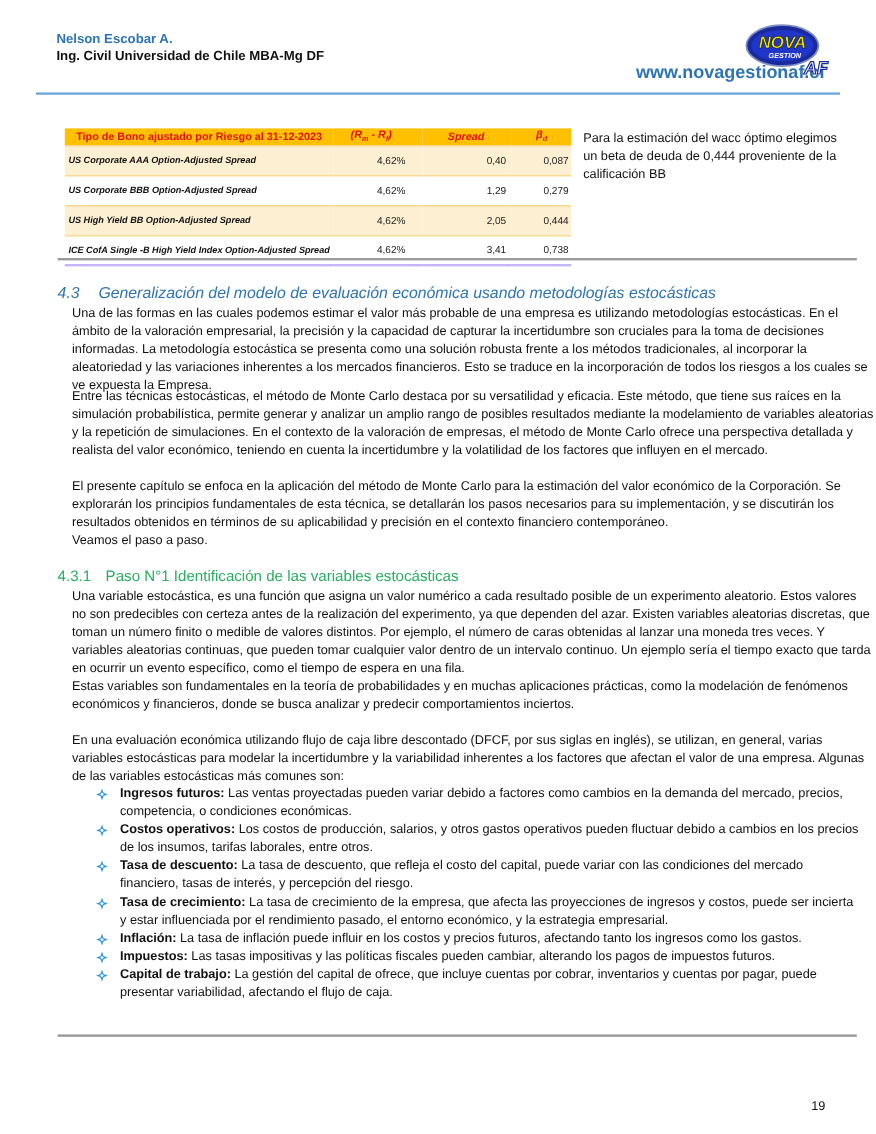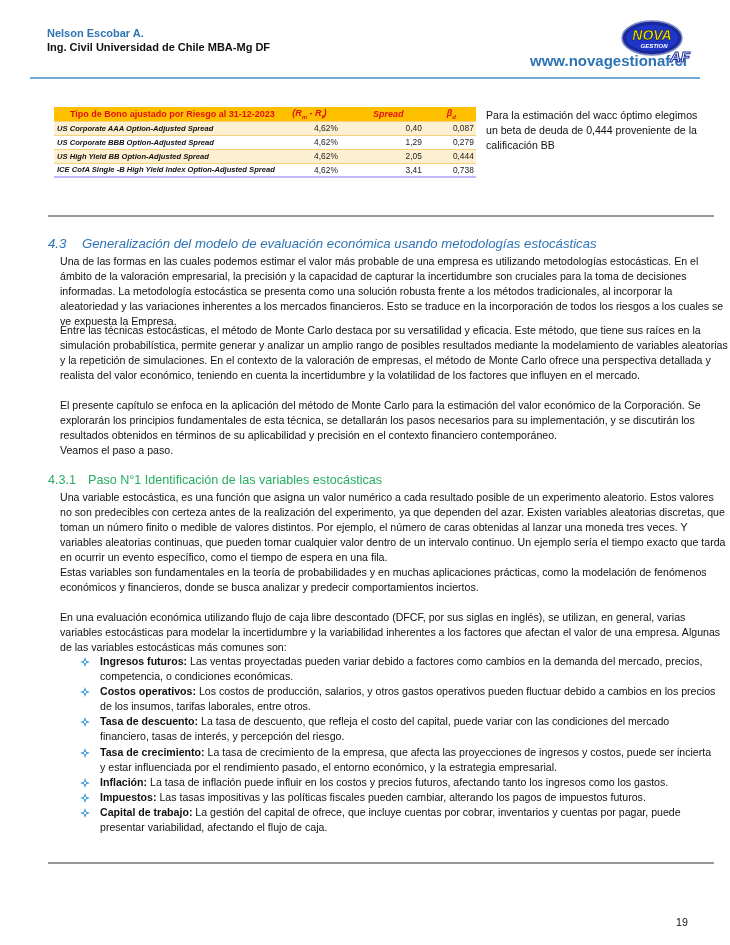--- a/index.html
+++ b/index.html
@@ -8,23 +8,23 @@
 
   .header { position: absolute; left: 47px; top: 26px; width: 640px; }
   .author { font-weight: bold; color: #2e74b5; font-size: 11px; line-height: 14px; }
   .degree { font-weight: bold; color: #111; font-size: 11px; line-height: 14px; }
   .website { font-weight: bold; color: #2e74b5; font-size: 15px; line-height: 14px; text-align: right; }
   .header-rule { position: absolute; left: 30px; top: 77px; width: 670px; height: 2px; background: #6fa9d8; }
 
   .logo { position: absolute; left: 618px; top: 18px; width: 80px; height: 50px; }
 
   .bond-table { position: absolute; left: 54px; top: 107px; border-collapse: collapse; font-size: 7.6px; }
-  .bond-table th { background: #ffc000; color: #e0110f; font-weight: bold; height: 14px; padding: 0 3px; text-align: right; font-size: 9px; white-space: nowrap; }
+  .bond-table th { background: #ffc000; color: #e0110f; font-weight: bold; height: 14px; padding: 0 3px; text-align: center; font-size: 9px; white-space: nowrap; }
   .bond-table th.num { text-align: center; font-style: italic; }
-  .bond-table td { height: 14px; padding: 0 3px; border-top: 1px solid #f7d27a; white-space: nowrap; font-size: 8.4px; }
+  .bond-table td { height: 25px; padding: 0 3px; border-top: 1px solid #f7d27a; white-space: nowrap; font-size: 8.4px; }
   .bond-table td.name { font-style: italic; font-weight: bold; font-size: 7.6px; color: #111; width: 202px; }
   .bond-table td.num { text-align: right; color: #222; }
   .bond-table tr.odd td { background: #fdefd2; }
   .bond-table tr.even td { background: #ffffff; }
   .bond-table .col-rm { width: 74px; padding-right: 14px; }
   .bond-table .col-sp { width: 74px; padding-right: 4px; }
   .bond-table .col-bd { width: 50px; padding-right: 2px; }
   .bond-table tbody tr:last-child td { border-bottom: 2px solid #c4b5fd; }
 
   .side-note { position: absolute; left: 486px; top: 108px; width: 222px; font-size: 10.6px; line-height: 15px; color: #111; }

